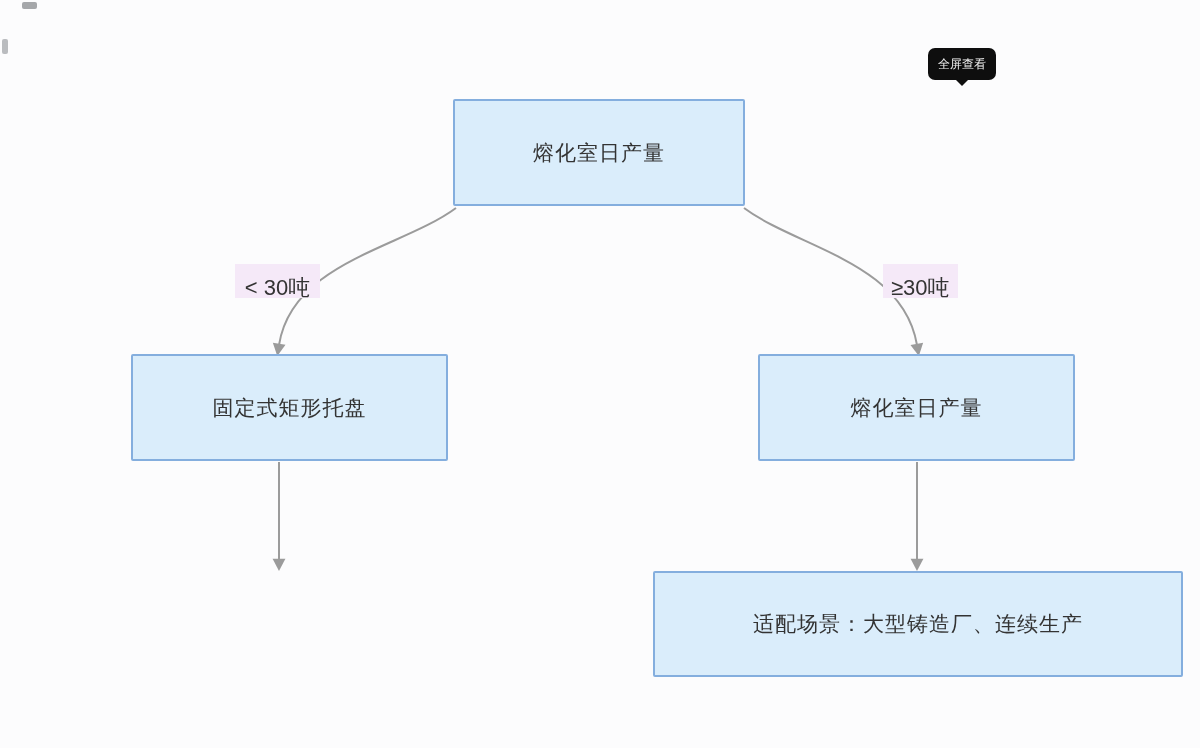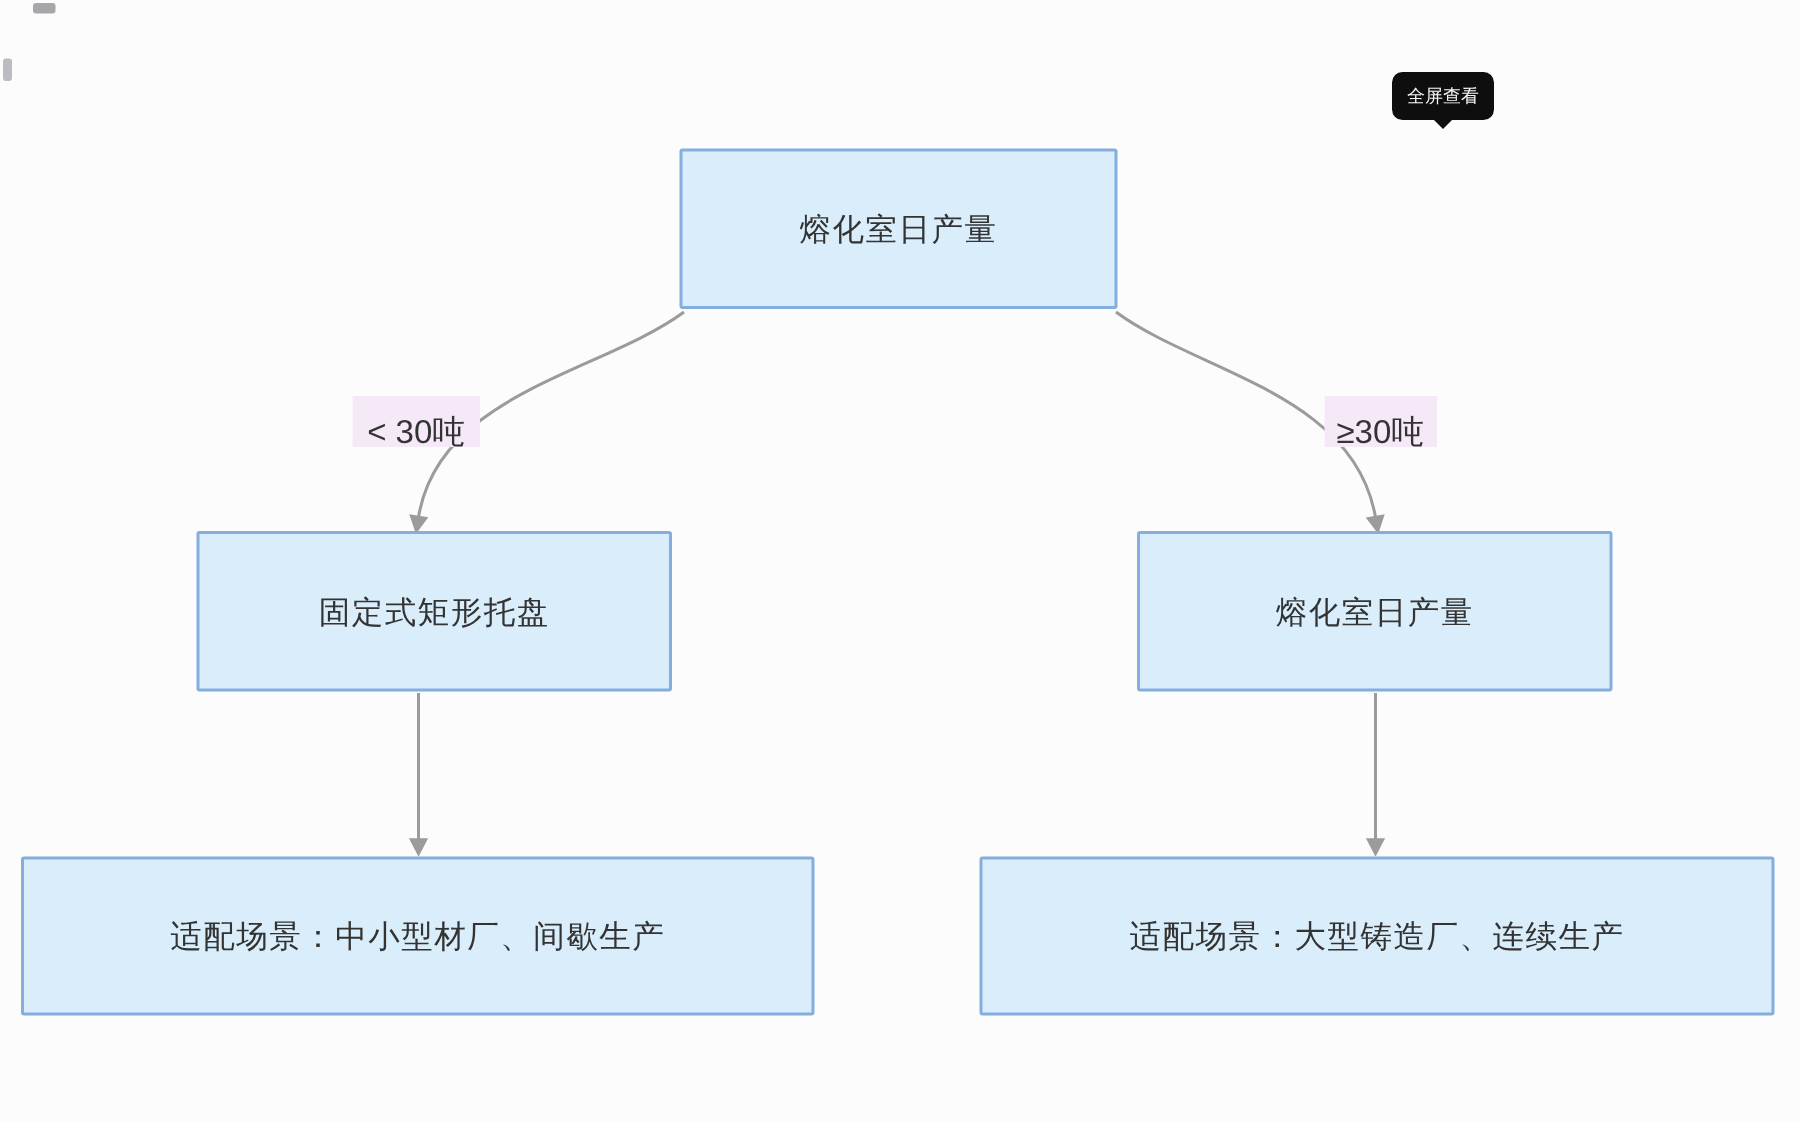--- a/index.html
+++ b/index.html
@@ -120,23 +120,20 @@
   </div>
 
   <div class="node node-mid-l">
     <span>固定式矩形托盘</span>
   </div>
 
   <div class="node node-mid-r">
     <span>熔化室日产量</span>
   </div>
 
-  <div class="node node-leaf-l">
-    <span>适配场景：中小型材厂、间歇生产</span>
-  </div>
 
   <div class="node node-leaf-r">
     <span>适配场景：大型铸造厂、连续生产</span>
   </div>
 
   <div class="edge-label edge-label-l">
     <span>&lt; 30吨</span>
   </div>
 
   <div class="edge-label edge-label-r">

